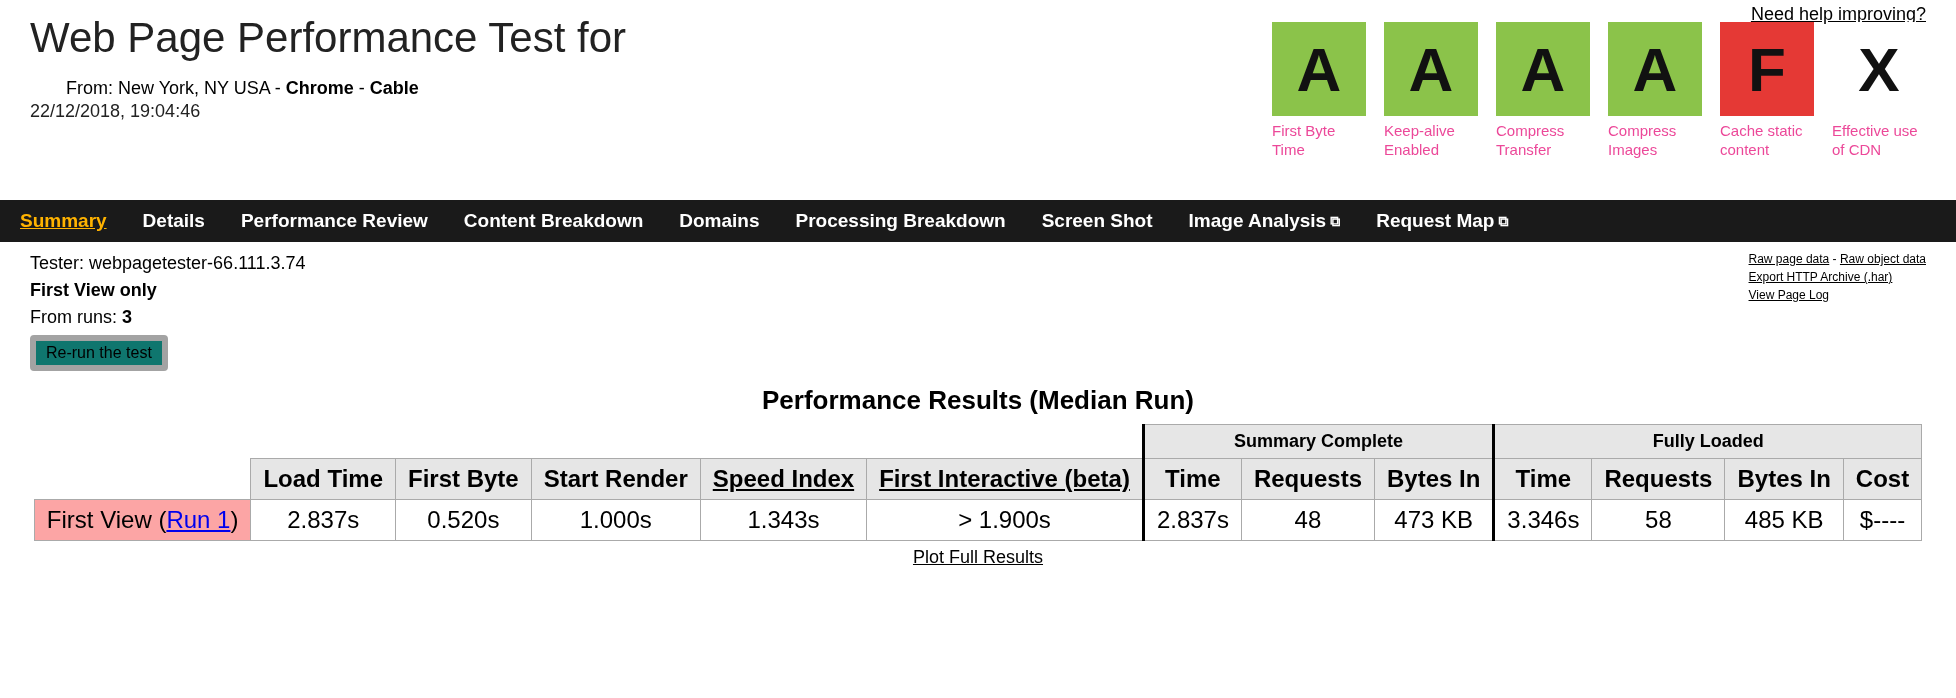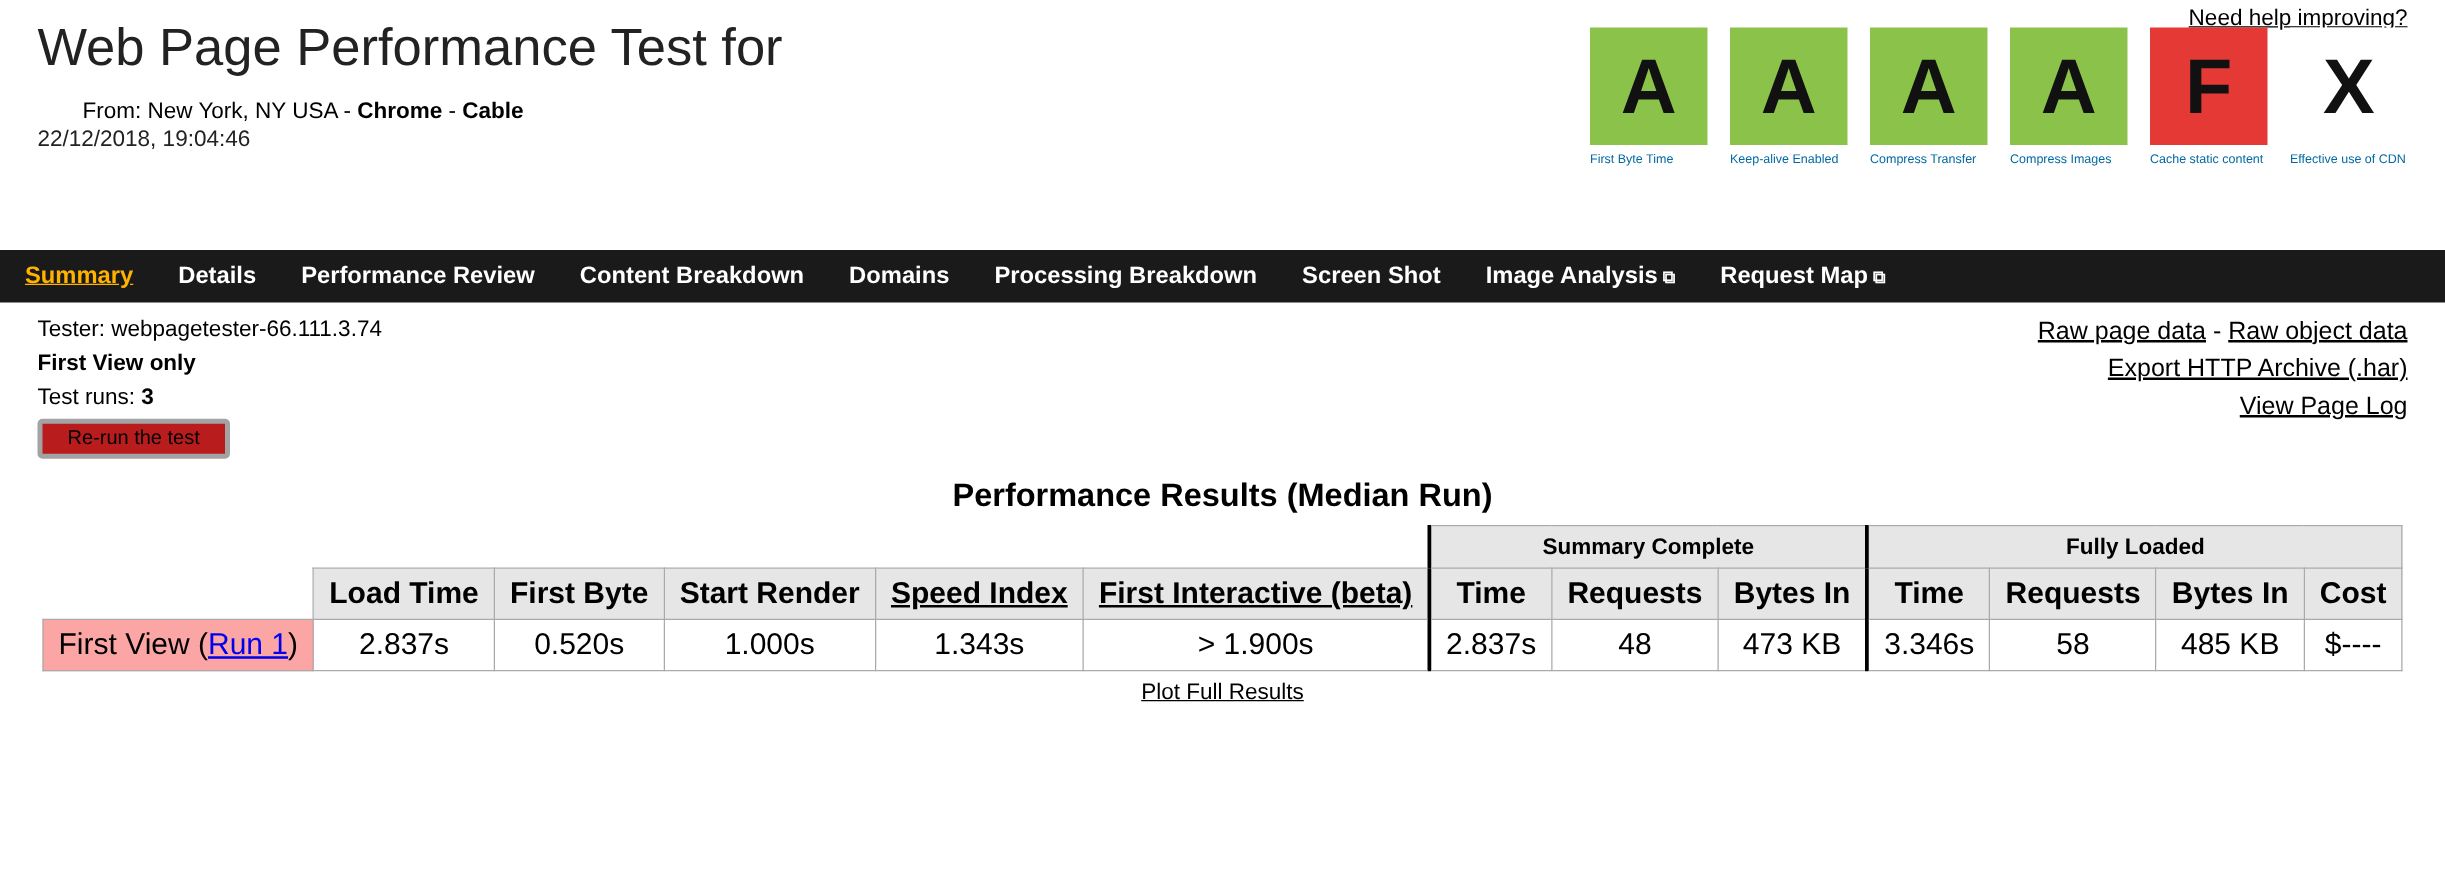--- a/index.html
+++ b/index.html
@@ -55,24 +55,24 @@
     justify-content: center;
     font-size: 62px;
     font-weight: bold;
     color: #111;
     font-family: Arial, Helvetica, sans-serif;
   }
   .grade-A { background: #8BC34A; }
   .grade-F { background: #E53935; }
   .grade-X { background: #fff; }
   .grade-label {
-    font-size: 10px;
+    font-size: 15px;
     line-height: 1.25;
     margin-top: 6px;
-    color: #0369a1;
+    color: #ec4899;
   }
   .navbar {
     background: #1a1a1a;
     padding: 0 20px;
     display: flex;
     align-items: center;
     height: 42px;
   }
   .navbar a {
     color: #fff;
@@ -93,29 +93,29 @@
   .below-bar {
     display: flex;
     justify-content: space-between;
     padding: 8px 30px 0 30px;
     align-items: flex-start;
   }
   .meta-left { font-size: 18px; line-height: 1.5; }
   .meta-left .fv { font-weight: bold; }
   .meta-left .runs-n { font-weight: bold; }
   .rerun-btn {
-    border: 4px solid #a3a3a3;
-    background: #b91c1c;
+    border: 6px solid #a3a3a3;
+    background: #0f766e;
     border-radius: 4px;
     font-size: 16px;
-    padding: 3px 20px;
+    padding: 3px 10px;
     cursor: pointer;
     margin-top: 4px;
   }
-  .meta-right { text-align: right; font-size: 20px; line-height: 1.5; }
+  .meta-right { font-size: 12px; line-height: 1.5; }
   .meta-right a { color: #000; text-decoration: underline; }
   .results-heading {
     text-align: center;
     font-size: 26px;
     font-weight: bold;
     margin: 14px 0 8px 0;
   }
   .results-wrap {
     display: flex;
     justify-content: center;
@@ -202,21 +202,21 @@
   <a href="#">
       <span>Request Map</span>
       <span class="ext-icon">⧉</span>
     </a>
 </div>
 
 <div class="below-bar">
   <div class="meta-left">
     <div><span>Tester: </span><span>webpagetester-66.111.3.74</span></div>
     <div class="fv">First View only</div>
-    <div><span>Test runs: </span><span class="runs-n">3</span></div>
+    <div><span>From runs: </span><span class="runs-n">3</span></div>
     <button class="rerun-btn">Re-run the test</button>
   </div>
   <div class="meta-right">
     <div>
       <a href="#">Raw page data</a><span> - </span><a href="#">Raw object data</a>
     </div>
     <div><a href="#">Export HTTP Archive (.har)</a></div>
     <div><a href="#">View Page Log</a></div>
   </div>
 </div>

